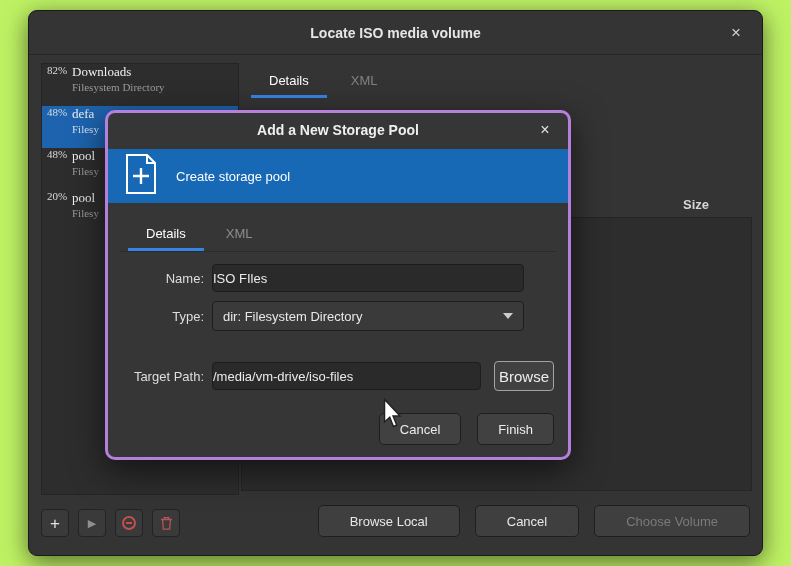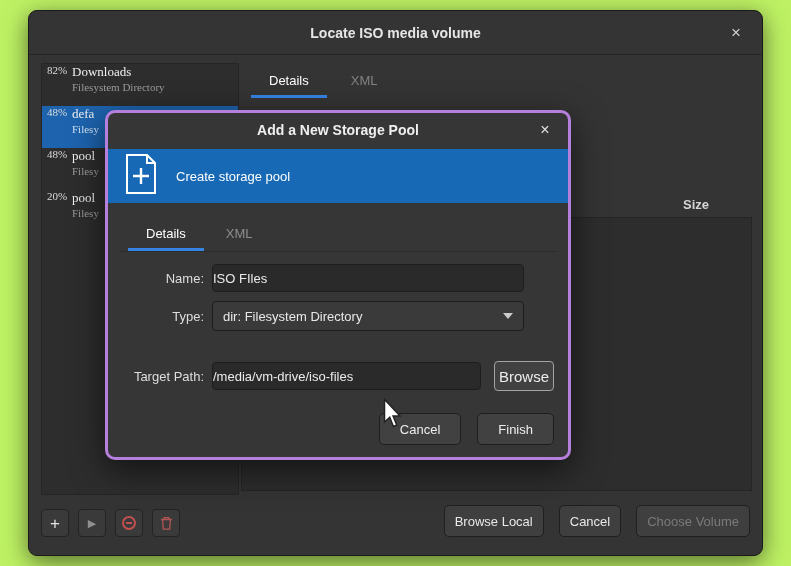--- a/index.html
+++ b/index.html
@@ -37,21 +37,21 @@
 
   .tool-left { position:absolute; left:12px; bottom:18px; display:flex; gap:9px; }
   .icon-btn { width:28px; height:28px; background:#3a3a3a; border:1px solid #232323; border-radius:4px;
               display:flex; align-items:center; justify-content:center; cursor:pointer; }
   .glyph-add { font-size:17px; color:#e0e0e0; line-height:1; }
   .glyph-play { font-size:11px; color:#8f8f8f; line-height:1; }
   .icon-stop { width:14px; height:14px; border:2px solid #c25050; border-radius:50%; position:relative; }
   .icon-stop::after { content:""; position:absolute; left:2px; right:2px; top:4px; height:2px; background:#c25050; }
 
   .footer { position:absolute; right:12px; bottom:18px; display:flex; gap:15px; }
-  .footer-btn { height:32px; padding:0 10px; background:#3f3f3f; border:1px solid #1f1f1f; border-radius:5px;
+  .footer-btn { height:32px; padding:0 31px; background:#3f3f3f; border:1px solid #1f1f1f; border-radius:5px;
                 color:#e8e8e8; font-size:13px; cursor:pointer; font-family:inherit; }
   .footer-btn.disabled { color:#7a7a7a; }
 
   
   .dialog { position:absolute; left:105px; top:110px; width:466px; height:350px;
             background:#363636; border:3px solid #b57fdc; border-radius:10px; z-index:5;
             box-shadow:0 10px 34px rgba(0,0,0,.6); }
   .dlg-title-row { position:relative; height:34px; }
   .dlg-title { text-align:center; line-height:34px; font-size:14px; font-weight:bold; color:#efefef; }
   .dlg-close { position:absolute; right:12px; top:6px; width:22px; height:22px; background:transparent;

